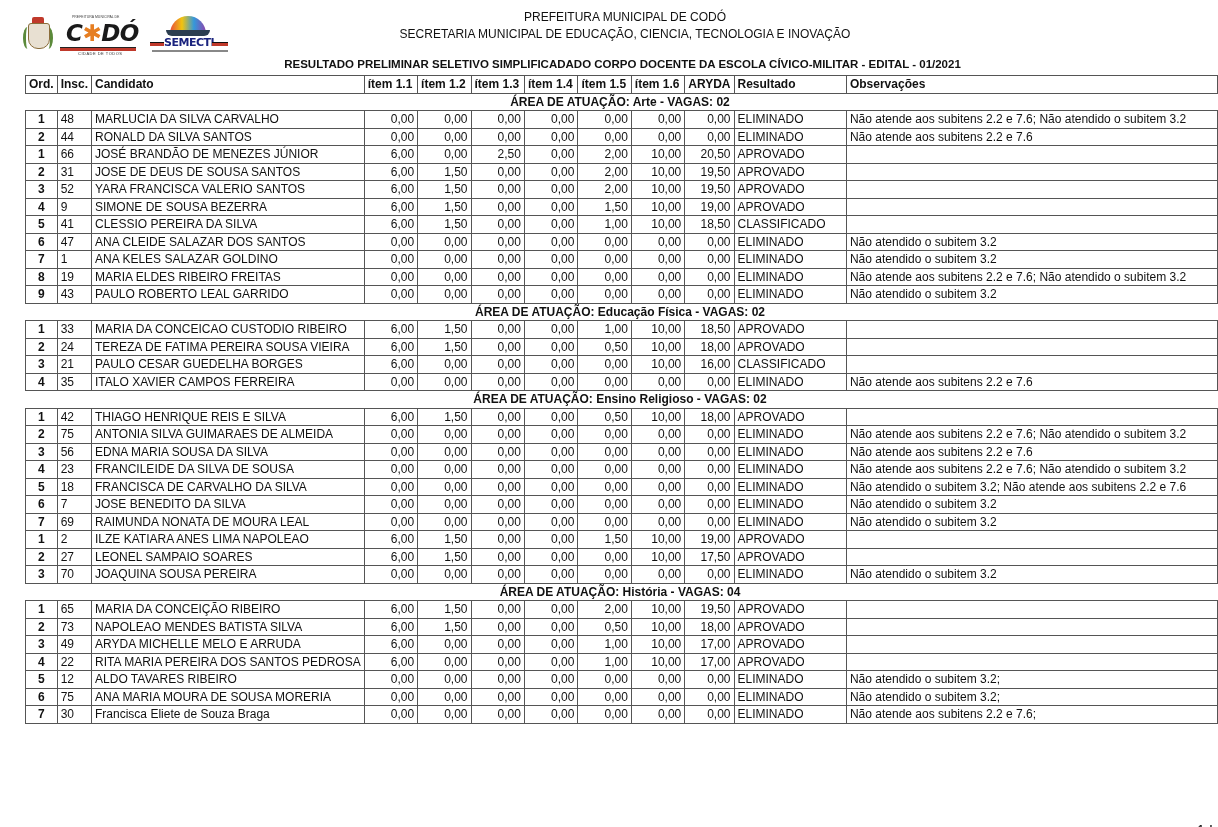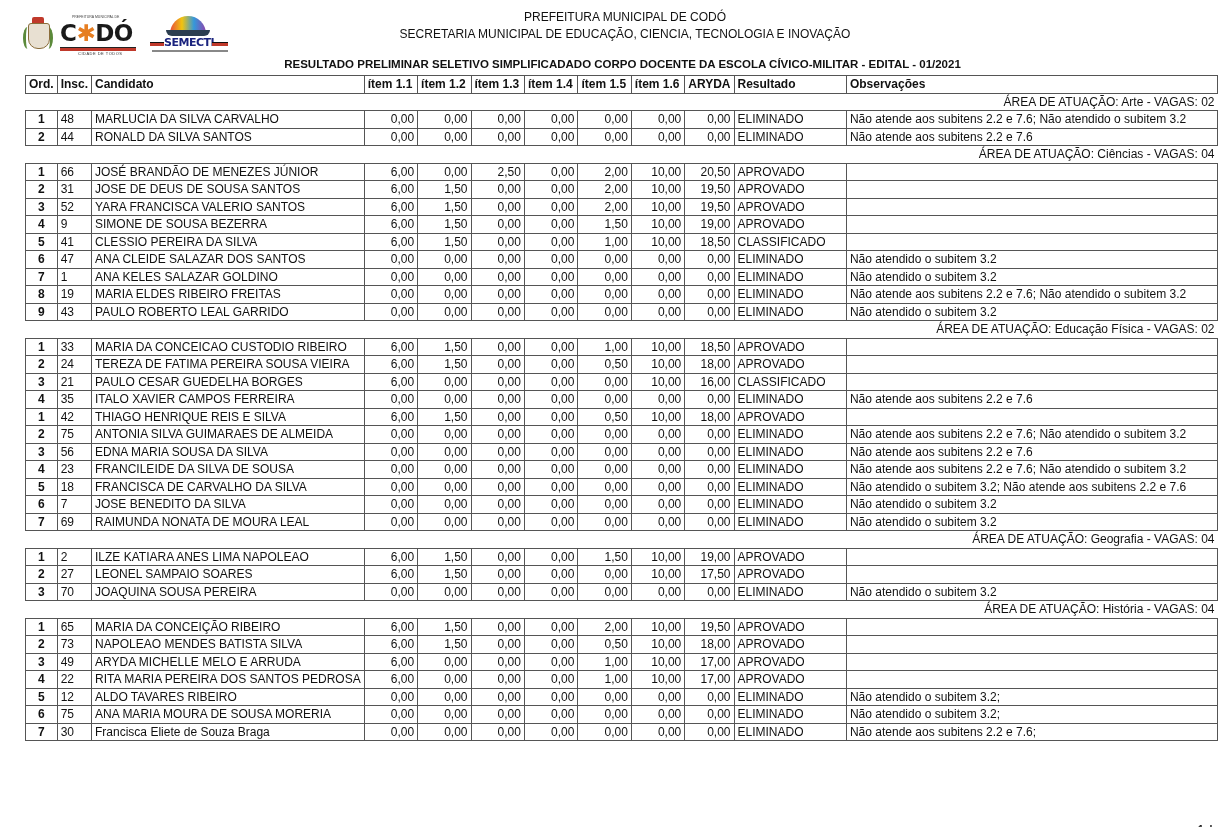--- a/index.html
+++ b/index.html
@@ -4,21 +4,21 @@
 <style>
   html, body { margin:0; padding:0; background:#fff; }
   body { width:1218px; height:827px; overflow:hidden; position:relative; font-family:"Liberation Sans", sans-serif; color:#111; }
   .logos { position:absolute; left:22px; top:14px; height:42px; display:flex; align-items:center; gap:6px; }
   .crest { width:32px; height:36px; position:relative; }
   .crest .shield { position:absolute; left:6px; top:6px; width:20px; height:24px; background:#e8e0d2; border:1px solid #8a6d3b; border-radius:3px 3px 10px 10px; }
   .crest .crown { position:absolute; left:10px; top:0px; width:12px; height:7px; background:#c0392b; border-radius:2px 2px 0 0; }
   .crest .leafl { position:absolute; left:1px; top:10px; width:6px; height:22px; border-left:3px solid #5b8a3a; border-radius:50%; }
   .crest .leafr { position:absolute; right:1px; top:10px; width:6px; height:22px; border-right:3px solid #5b8a3a; border-radius:50%; }
   .codo { width:78px; height:42px; position:relative; }
-  .codo .word { position:absolute; left:0; top:6px; font-weight:bold; font-size:23px; letter-spacing:-0.5px; color:#1a1a1a; font-family:"DejaVu Sans", sans-serif; }
+  .codo .word { position:absolute; left:6px; top:6px; font-weight:bold; font-size:23px; letter-spacing:-0.5px; color:#1a1a1a; font-family:"DejaVu Sans", sans-serif;font-style:italic; }
   .codo .word .star { color:#e67e22; }
   .codo .bar { position:absolute; left:0; top:33px; width:76px; height:3px; background:#c0392b; border-top:1px solid #222; }
   .codo .tag { position:absolute; left:18px; top:37px; font-size:4px; color:#333; letter-spacing:0.5px; }
   .codo .top { position:absolute; left:12px; top:1px; font-size:3.5px; color:#444; }
   .semecti { width:80px; height:42px; position:relative; margin-left:6px; }
   .semecti .arc { position:absolute; left:20px; top:2px; width:36px; height:18px; border-radius:18px 18px 0 0; background:linear-gradient(90deg,#e74c3c,#f1c40f,#3498db,#8e44ad); }
   .semecti .book { position:absolute; left:16px; top:16px; width:44px; height:6px; background:#2c3e50; border-radius:0 0 6px 6px; }
   .semecti .word { position:absolute; left:14px; top:22px; font-weight:bold; font-size:11px; color:#1a237e; font-family:"DejaVu Sans", sans-serif; letter-spacing:-0.5px; }
   .semecti .lineL { position:absolute; left:0; top:28px; width:14px; height:3px; background:#c0392b; border-top:1px solid #111; }
   .semecti .lineR { position:absolute; left:62px; top:28px; width:16px; height:3px; background:#c0392b; border-top:1px solid #111; }
@@ -29,21 +29,21 @@
   .title { position:absolute; top:58px; left:0; width:1245px; text-align:center; font-size:11.5px; font-weight:bold; }
 
   table { position:absolute; left:25px; top:75px; border-collapse:collapse; table-layout:fixed; font-size:12px; }
   td, th { border:1px solid #555; height:16.5px; padding:0 3px; white-space:nowrap; overflow:hidden; line-height:16px; }
   th { font-weight:bold; text-align:left; }
   col.c-ord { width:31px; } col.c-insc { width:31px; } col.c-name { width:268px; }
   col.c-i { width:54px; } col.c-tot { width:40px; } col.c-res { width:118px; } col.c-obs { width:380px; }
   td.ord { text-align:center; font-weight:bold; }
   td.insc { text-align:left; }
   td.num { text-align:right; }
-  td.area { border:none; text-align:right; font-weight:normal; padding-left:0; }
+  td.area { border:none; text-align:center; font-weight:bold; padding-left:0; }
   .page { position:absolute; right:0px; top:824px; font-size:10px;font-weight:bold; }
 </style>
 </head>
 <body>
 
 <div class="logos">
   <div class="crest">
     <div class="leafl"></div>
       <div class="leafr"></div>
       <div class="crown"></div>
@@ -126,23 +126,20 @@
         <td class="num">0,00</td>
         <td class="num">0,00</td>
         <td class="num">0,00</td>
         <td class="num">0,00</td>
         <td class="num">0,00</td>
         <td class="num">0,00</td>
         <td>ELIMINADO</td>
         <td>Não atende aos subitens 2.2 e 7.6</td>
       </tr>
       <tr>
-        <td colspan="12" class="area">ÁREA DE ATUAÇÃO: Ciências  - VAGAS: 04</td>
-      </tr>
-      <tr>
         <td class="ord">1</td>
         <td class="insc">66</td>
         <td>JOSÉ BRANDÃO DE MENEZES JÚNIOR</td>
         <td class="num">6,00</td>
         <td class="num">0,00</td>
         <td class="num">2,50</td>
         <td class="num">0,00</td>
         <td class="num">2,00</td>
         <td class="num">10,00</td>
         <td class="num">20,50</td>
@@ -314,20 +311,23 @@
         <td class="num">0,00</td>
         <td class="num">0,00</td>
         <td class="num">0,00</td>
         <td class="num">0,00</td>
         <td class="num">0,00</td>
         <td class="num">0,00</td>
         <td>ELIMINADO</td>
         <td>Não atende aos subitens 2.2 e 7.6</td>
       </tr>
       <tr>
+        <td colspan="12" class="area">ÁREA DE ATUAÇÃO: Ensino Religioso - VAGAS: 02</td>
+      </tr>
+      <tr>
         <td class="ord">1</td>
         <td class="insc">42</td>
         <td>THIAGO HENRIQUE REIS E SILVA</td>
         <td class="num">6,00</td>
         <td class="num">1,50</td>
         <td class="num">0,00</td>
         <td class="num">0,00</td>
         <td class="num">0,50</td>
         <td class="num">10,00</td>
         <td class="num">18,00</td>
@@ -412,23 +412,20 @@
         <td class="num">0,00</td>
         <td class="num">0,00</td>
         <td class="num">0,00</td>
         <td class="num">0,00</td>
         <td class="num">0,00</td>
         <td class="num">0,00</td>
         <td>ELIMINADO</td>
         <td>Não atendido o subitem 3.2</td>
       </tr>
       <tr>
-        <td colspan="12" class="area">ÁREA DE ATUAÇÃO: Geografia - VAGAS: 04</td>
-      </tr>
-      <tr>
         <td class="ord">1</td>
         <td class="insc">2</td>
         <td>ILZE KATIARA ANES LIMA NAPOLEAO</td>
         <td class="num">6,00</td>
         <td class="num">1,50</td>
         <td class="num">0,00</td>
         <td class="num">0,00</td>
         <td class="num">1,50</td>
         <td class="num">10,00</td>
         <td class="num">19,00</td>

